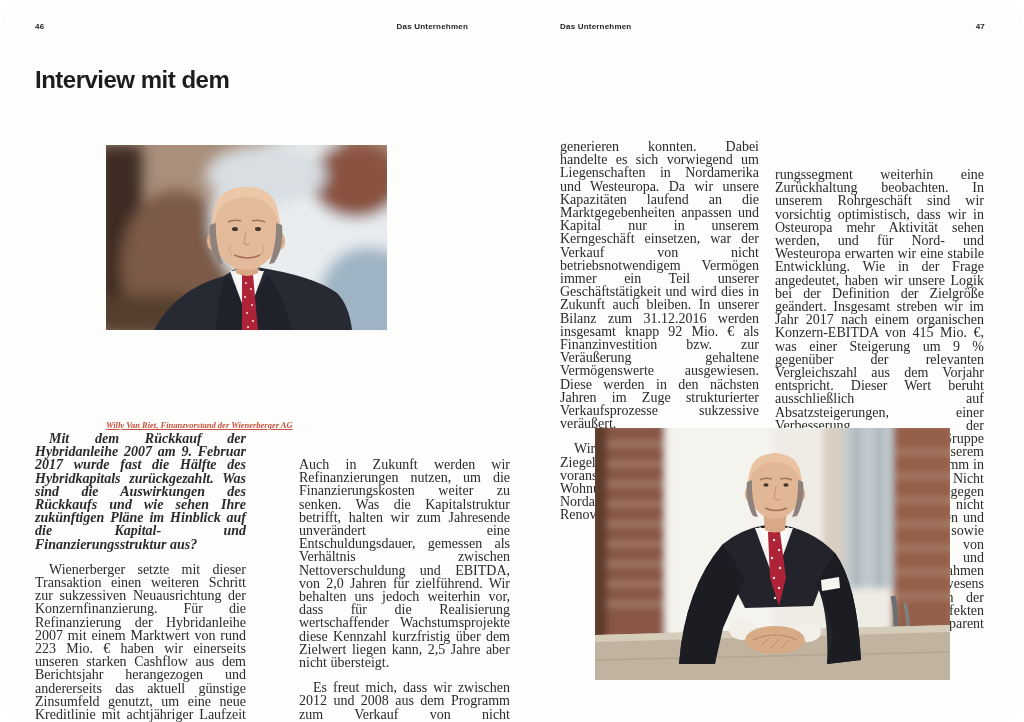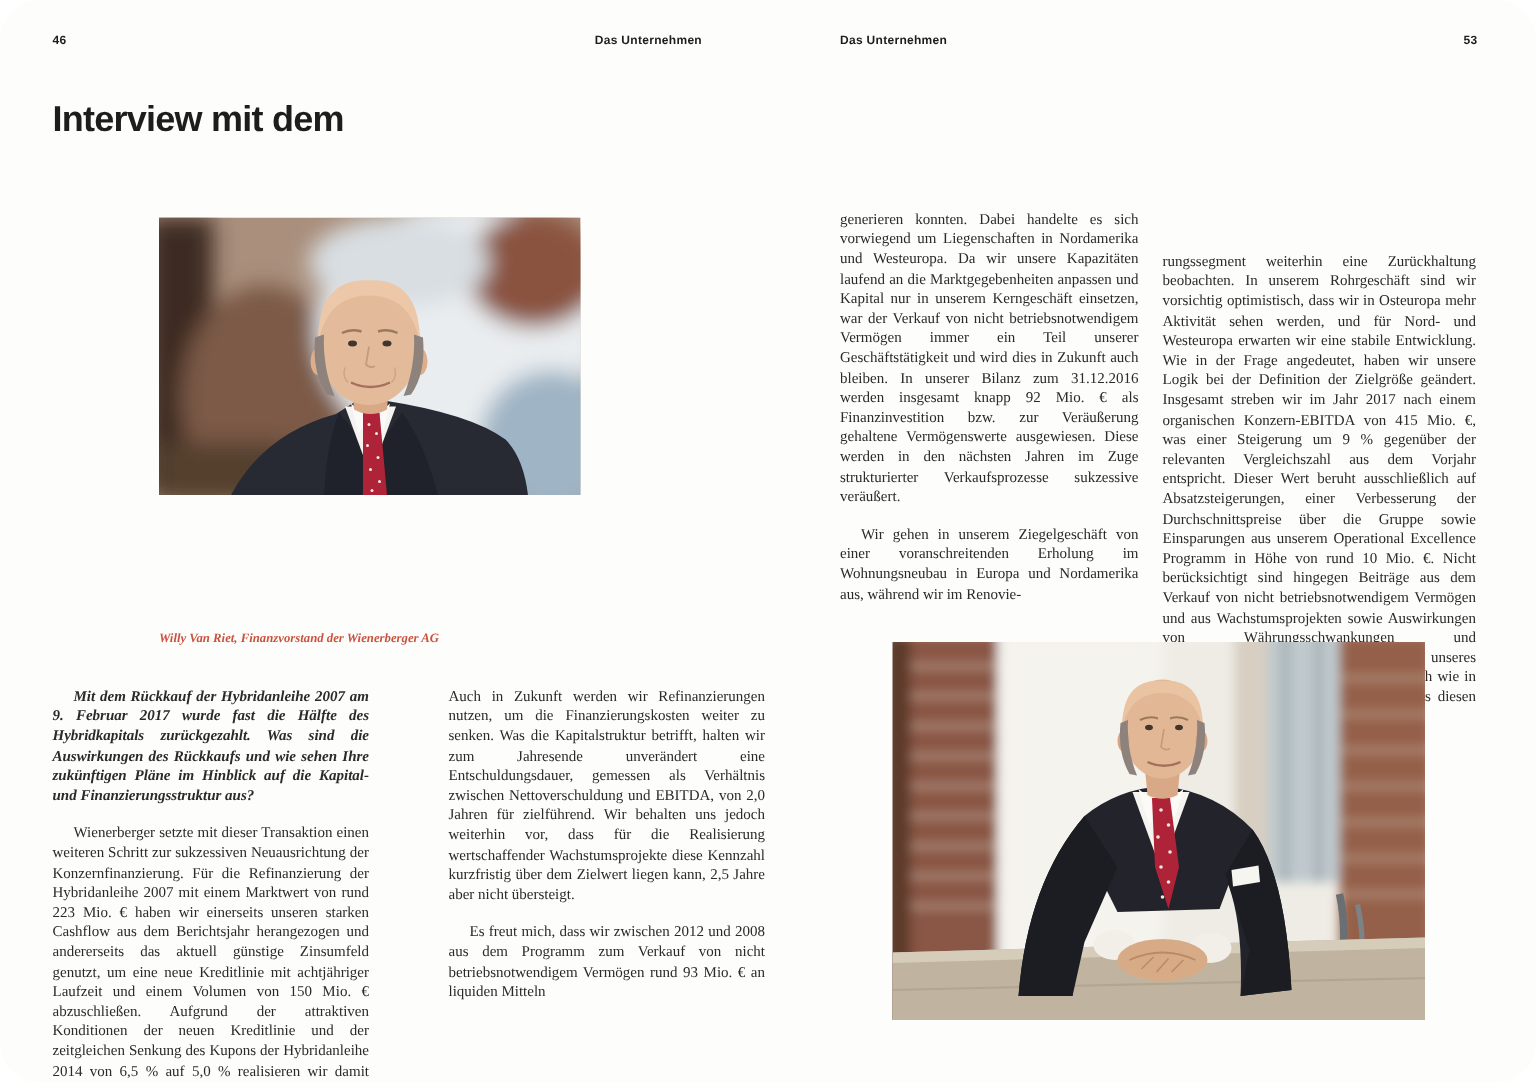--- a/index.html
+++ b/index.html
@@ -4,35 +4,35 @@
 <style>
   html,body{margin:0;padding:0;background:#ffffff;}
   .spread{position:relative;width:1024px;height:722px;background:#fdfdfc;overflow:hidden;
           font-family:"Liberation Serif", serif;color:#2b2a28;border-radius:27px;}
   .abs{position:absolute;}
   .runhead{font-family:"Liberation Sans", sans-serif;font-size:8px;font-weight:700;color:#1d1d1b;letter-spacing:.2px;}
   .title{font-family:"Liberation Sans", sans-serif;font-weight:700;font-size:24px;line-height:31px;
          letter-spacing:-.5px;color:#1d1d1b;white-space:nowrap;}
   .quote{font-style:italic;font-size:13.5px;line-height:17px;color:#c9523e;}
   .attrib{font-style:italic;font-weight:700;font-size:8.5px;color:#c9523e;margin-top:6px;}
-  .col{font-size:10px;line-height:13.2px;text-align:justify;}
+  .col{font-size:14px;line-height:13.2px;text-align:justify;}
   .para{margin:0 0 12px 0;text-indent:14px;}
   .para.cont{text-indent:0;}
   .para.q{font-weight:700;font-style:italic;}
   .photo{display:block;}
 </style>
 </head>
 <body>
 
 <div class="spread">
 
   <div class="abs runhead" style="left:35px;top:22px;">46</div>
   <div class="abs runhead" style="left:300px;top:22px;width:168px;text-align:right;">Das Unternehmen</div>
   <div class="abs runhead" style="left:560px;top:22px;">Das Unternehmen</div>
-  <div class="abs runhead" style="right:39px;top:22px;">53</div>
+  <div class="abs runhead" style="right:39px;top:22px;">47</div>
 
   <div class="abs" style="left:35px;top:64px;">
     <div class="title">Interview mit dem</div>
   </div>
 
   <div class="abs" style="left:106px;top:145px;width:281px;height:185px;">
     <svg class="photo" width="281" height="185" viewBox="0 0 281 185">
       <defs>
         <filter id="b1" x="-20%" y="-20%" width="140%" height="140%">
             <feGaussianBlur stdDeviation="7"></feGaussianBlur>
@@ -85,23 +85,23 @@
         <ellipse cx="129" cy="84" rx="3" ry="2" fill="#41352e"></ellipse>
         <ellipse cx="152" cy="84" rx="3" ry="2" fill="#41352e"></ellipse>
         <path d="M140,86 L138,98 Q141,101 144,99" stroke="#c79b7a" stroke-width="1.2" fill="none"></path>
         <path d="M128,110 Q141,116 154,110" stroke="#a5705c" stroke-width="1.6" fill="none"></path>
         <path d="M124,100 Q122,106 126,110" stroke="#d3a480" stroke-width="1" fill="none"></path>
         <path d="M157,100 Q159,106 155,110" stroke="#d3a480" stroke-width="1" fill="none"></path>
       </g>
     </svg>
   </div>
 
-  <div class="abs attrib" style="left:106px;top:414px;width:282px;">Willy Van Riet, Finanzvorstand der Wienerberger AG</div>
-
-  <div class="abs col" style="left:35px;top:458px;width:211px;height:250px;">
+  <div class="abs attrib" style="left:106px;top:414px;width:282px;text-decoration:underline;">Willy Van Riet, Finanzvorstand der Wienerberger AG</div>
+
+  <div class="abs col" style="left:35px;top:432px;width:211px;height:250px;">
     <p class="para q">Mit dem Rückkauf der Hybridanleihe 2007 am 9. Februar 2017 wurde fast die Hälfte des Hybridkapitals zurückgezahlt. Was sind die Auswirkungen des Rückkaufs und wie sehen Ihre zukünftigen Pläne im Hinblick auf die Kapital- und Finanzierungsstruktur aus?</p>
     <p class="para">Wienerberger setzte mit dieser Transaktion einen weiteren Schritt zur sukzessiven Neuausrichtung der Konzernfinanzierung. Für die Refinanzierung der Hybridanleihe 2007 mit einem Marktwert von rund 223 Mio. € haben wir einerseits unseren starken Cashflow aus dem Berichtsjahr herangezogen und andererseits das aktuell günstige Zinsumfeld genutzt, um eine neue Kreditlinie mit achtjähriger Laufzeit und einem Volumen von 150 Mio. € abzuschließen. Aufgrund der attraktiven Konditionen der neuen Kreditlinie und der zeitgleichen Senkung des Kupons der Hybridanleihe 2014 von 6,5 % auf 5,0 % realisieren wir damit jährlich Einsparungen bei der Zins- bzw. Kuponbelastung von insgesamt 17 Mio. €.</p>
   </div>
 
   <div class="abs col" style="left:257px;top:458px;width:211px;height:250px;margin-left:42px;">
     <p class="para cont">Auch in Zukunft werden wir Refinanzierungen nutzen, um die Finanzierungskosten weiter zu senken. Was die Kapitalstruktur betrifft, halten wir zum Jahresende unverändert eine Entschuldungsdauer, gemessen als Verhältnis zwischen Nettoverschuldung und EBITDA, von 2,0 Jahren für zielführend. Wir behalten uns jedoch weiterhin vor, dass für die Realisierung wertschaffender Wachstumsprojekte diese Kennzahl kurzfristig über dem Zielwert liegen kann, 2,5 Jahre aber nicht übersteigt.</p>
     <p class="para">Es freut mich, dass wir zwischen 2012 und 2008 aus dem Programm zum Verkauf von nicht betriebsnotwendigem Vermögen rund 93 Mio. € an liquiden Mitteln</p>
   </div>
 
   <div class="abs col" style="left:560px;top:140px;width:199px;height:280px;">

